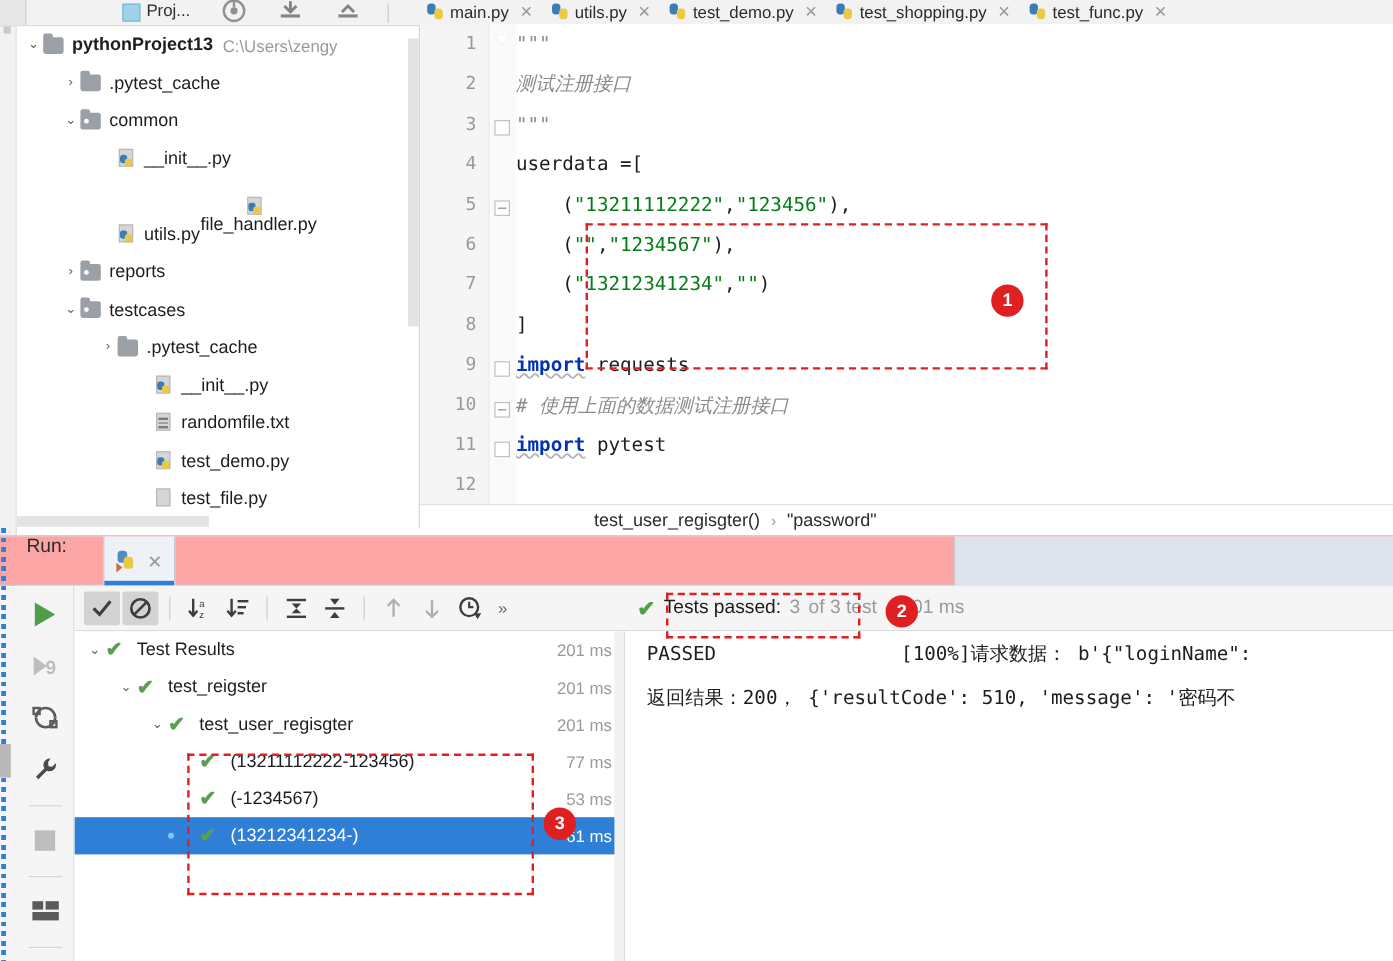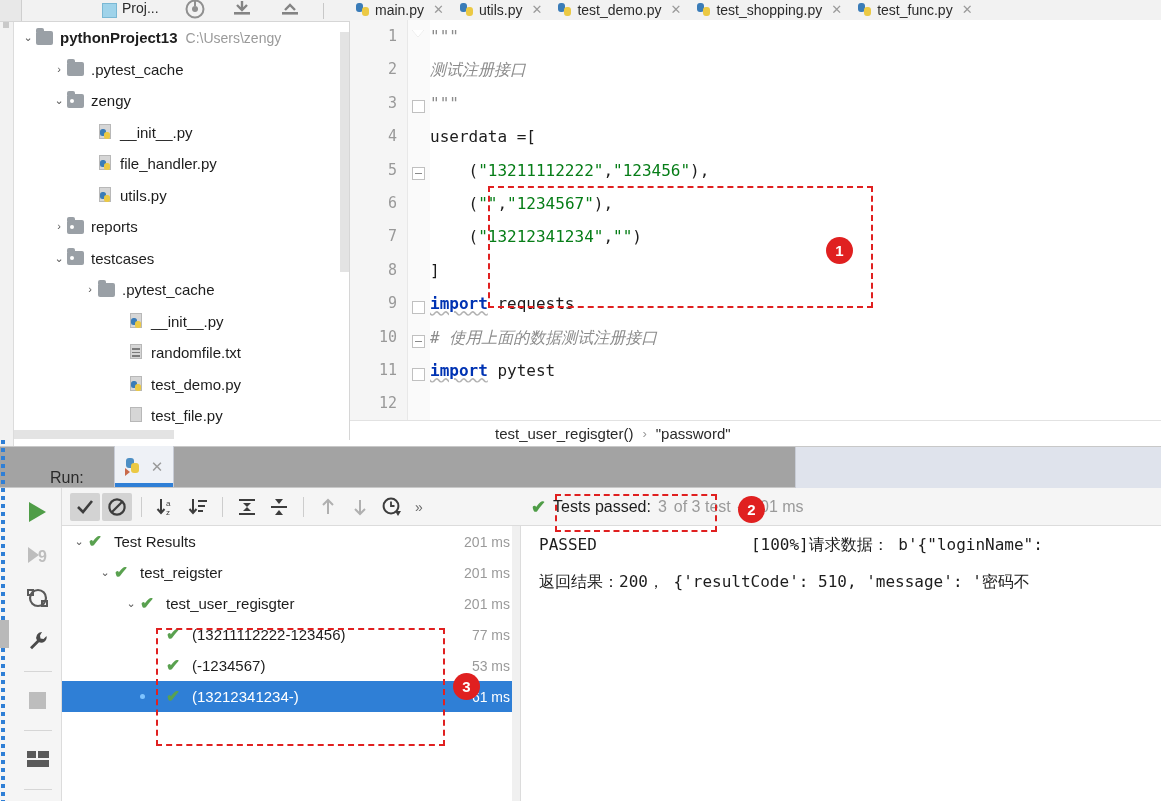--- a/index.html
+++ b/index.html
@@ -168,22 +168,22 @@
   }
   .crumb .sep { color: #9a9a9a; margin: 0 9px; font-size: 13px; }
 
   
   .runpanel {
     position: absolute; left: 0; top: 446px; width: 1161px; height: 355px;
     background: #f5f5f5; border-top: 1px solid #c8c8c8;
   }
   .run-header {
     position: absolute; left: 0; top: 0; width: 1161px; height: 41px;
-    background: #a3a3a3; border-bottom: 1px solid #c8c8c8;
-    display: flex; align-items: flex-end; padding-left: 28px;
+    background: #fca5a5; border-bottom: 1px solid #c8c8c8;
+    display: flex; align-items: flex-start;
   }
   .run-label { margin-left: 22px; font-size: 16px; color: #2b2b2b; }
   .run-tab {
     margin-left: 30px; height: 41px; display: flex; align-items: center; gap: 8px;
     padding: 0 10px; position: relative; background: #eef1f6;
     border-left: 1px solid #c8ccd6; border-right: 1px solid #c8ccd6;
   }
   .run-tab::after {
     content: ""; position: absolute; left: 0; bottom: 0; width: 100%;
     height: 4px; background: #2f7fd6;
@@ -399,32 +399,32 @@
     </div>
     <div id="tree-items">
         <div class="row" style="padding-left: 37px;">
           <span class="arrow">›</span>
           <span class="folder"></span>
           <span>.pytest_cache</span>
         </div>
         <div class="row" style="padding-left: 37px;">
           <span class="arrow">⌄</span>
           <span class="folder dot"></span>
-          <span>zengy</span>
+          <span>common</span>
         </div>
         <div class="row" style="padding-left: 68px;">
           <span class="arrow blank"></span>
           <span class="fileicon">
             <span class="pg"></span>
             <span class="py1"></span>
             <span class="py2"></span>
           </span>
           <span>__init__.py</span>
         </div>
-        <div class="row" style="padding-left: 68px;">
+        <div class="row" style="padding-left: 68px; flex-direction: column;">
           <span class="arrow blank"></span>
           <span class="fileicon">
             <span class="pg"></span>
             <span class="py1"></span>
             <span class="py2"></span>
           </span>
           <span>file_handler.py</span>
         </div>
         <div class="row" style="padding-left: 68px;">
           <span class="arrow blank"></span>

